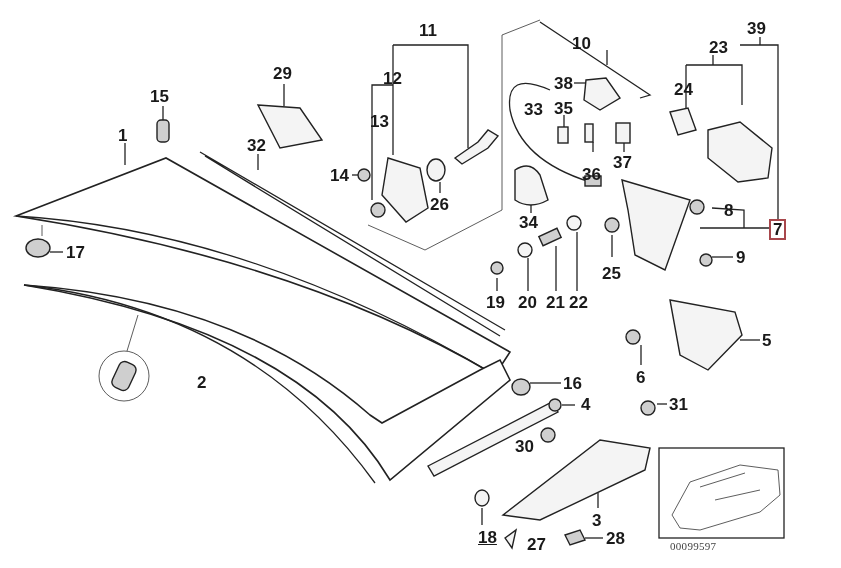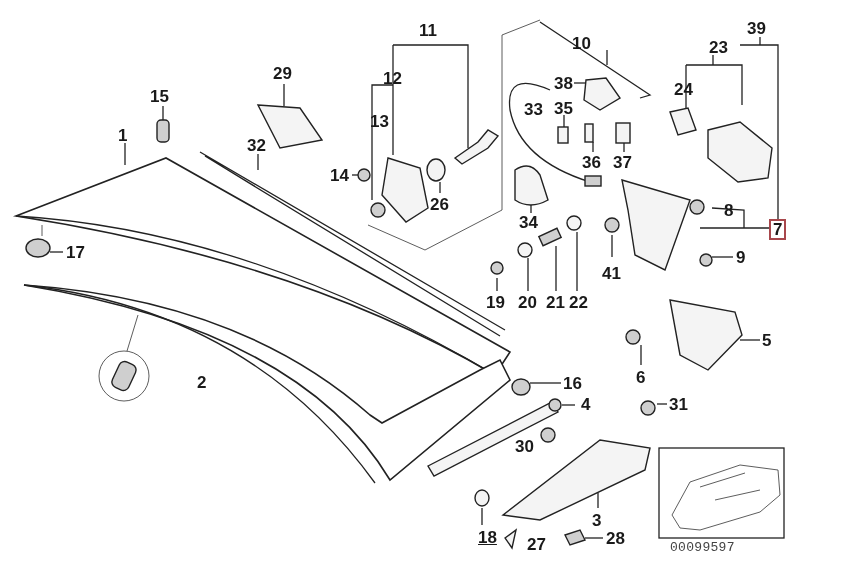--- a/index.html
+++ b/index.html
@@ -1,20 +1,20 @@
 <!DOCTYPE html>
 <html><head>
 <meta charset="utf-8">
 <style>
   html, body { margin:0; padding:0; background:#ffffff; }
   body { width:841px; height:568px; position:relative; overflow:hidden; font-family:"Liberation Sans", sans-serif; }
   #diagram { position:absolute; left:0; top:0; width:841px; height:568px; }
   .lbl { position:absolute; font-family:"Liberation Sans", sans-serif; font-weight:bold; font-size:17px; color:#1a1a1a; line-height:1; white-space:nowrap; cursor:pointer; }
   .lbl.hl { border:2px solid #a8474c; padding:0 2px; background:#fff; }
-  .code { position:absolute; font-family:Liberation Mono, monospace; font-size:13px; color:#444; letter-spacing:0.3px; }
+  .code { position:absolute; font-family:Liberation Serif, serif; font-size:11px; color:#444; letter-spacing:0.3px; }
   svg .ln { stroke:#222; stroke-width:1.3; fill:none; }
   svg .thin { stroke:#333; stroke-width:0.8; fill:none; }
   svg .part { stroke:#222; stroke-width:1.4; fill:#f4f4f4; }
   svg .partd { stroke:#222; stroke-width:1.4; fill:#cfcfcf; }
   svg .body { stroke:#222; stroke-width:1.6; fill:#ffffff; }
 </style>
 </head>
 <body>
 
 <svg id="diagram" viewBox="0 0 841 568" xmlns="http://www.w3.org/2000/svg">
@@ -143,29 +143,29 @@
 <span class="lbl" style="left:150px;top:88px;">15</span>
 <span class="lbl" style="left:563px;top:375px;">16</span>
 <span class="lbl" style="left:66px;top:244px;">17</span>
 <span class="lbl" style="left:478px;top:529px;text-decoration:underline;">18</span>
 <span class="lbl" style="left:486px;top:294px;">19</span>
 <span class="lbl" style="left:518px;top:294px;">20</span>
 <span class="lbl" style="left:546px;top:294px;">21</span>
 <span class="lbl" style="left:569px;top:294px;">22</span>
 <span class="lbl" style="left:709px;top:39px;">23</span>
 <span class="lbl" style="left:674px;top:81px;">24</span>
-<span class="lbl" style="left:602px;top:265px;">41</span>
+<span class="lbl" style="left:602px;top:265px;">25</span>
 <span class="lbl" style="left:430px;top:196px;">26</span>
 <span class="lbl" style="left:527px;top:536px;">27</span>
 <span class="lbl" style="left:606px;top:530px;text-align:right;">28</span>
 <span class="lbl" style="left:273px;top:65px;">29</span>
 <span class="lbl" style="left:515px;top:438px;">30</span>
 <span class="lbl" style="left:669px;top:396px;">31</span>
 <span class="lbl" style="left:247px;top:137px;">32</span>
 <span class="lbl" style="left:524px;top:101px;">33</span>
 <span class="lbl" style="left:519px;top:214px;">34</span>
 <span class="lbl" style="left:554px;top:100px;">35</span>
-<span class="lbl" style="left:582px;top:154px;text-align:center;">36</span>
+<span class="lbl" style="left:582px;top:166px;text-align:center;">36</span>
 <span class="lbl" style="left:613px;top:154px;">37</span>
 <span class="lbl" style="left:554px;top:75px;">38</span>
 <span class="lbl" style="left:747px;top:20px;">39</span>
 
 <span class="code" style="left:670px;top:540px;">00099597</span>
 
 </body></html>

